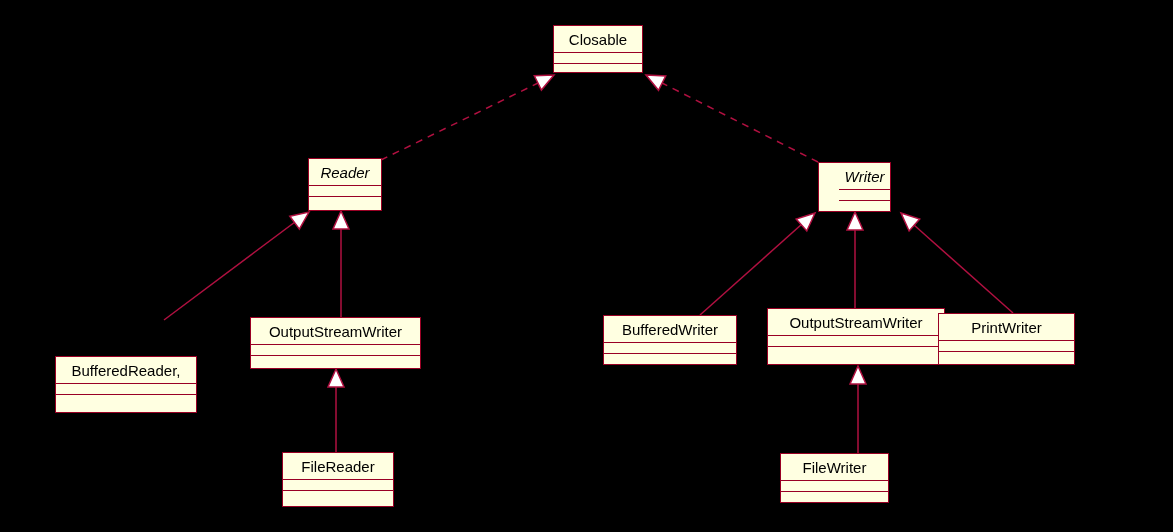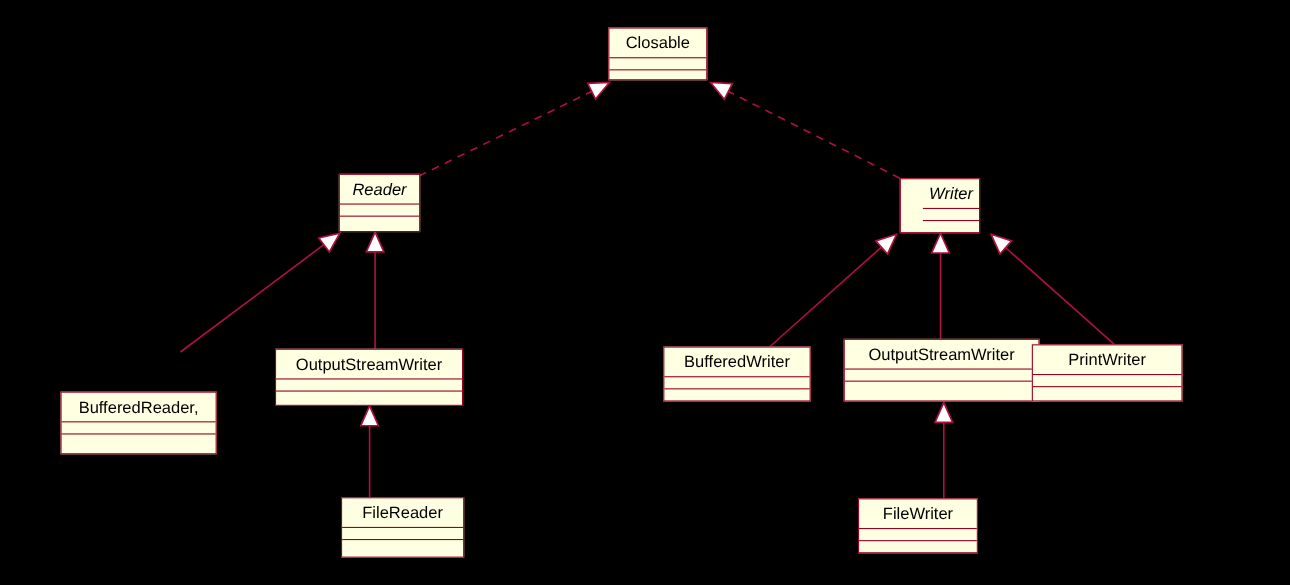--- a/index.html
+++ b/index.html
@@ -45,21 +45,21 @@
   .uml-compartment { border-top: 1.5px solid var(--border); }
   .uml-compartment.attrs { flex: 0 0 10px; }
   .uml-compartment.ops { flex: 1 1 auto; }
 
   
   .pos-closable            { left: 553px; top: 25px;  width: 90px;  height: 48px; }
   .pos-reader              { left: 308px; top: 158px; width: 74px;  height: 53px; }
   .pos-writer              { left: 818px; top: 162px; width: 73px;  height: 50px; padding-left: 20px; }
   .pos-buffered-reader     { left: 55px;  top: 320px; width: 142px; height: 57px; margin-top: 36px; }
   .pos-input-stream-reader { left: 250px; top: 317px; width: 171px; height: 52px; }
-  .pos-file-reader         { left: 282px; top: 452px; width: 112px; height: 55px; margin-left: 28px; }
+  .pos-file-reader         { left: 282px; top: 452px; width: 112px; height: 55px; }
   .pos-buffered-writer     { left: 603px; top: 315px; width: 134px; height: 50px; }
   .pos-output-stream-writer{ left: 767px; top: 308px; width: 178px; height: 57px; }
   .pos-print-writer        { left: 938px; top: 313px; width: 137px; height: 52px; }
   .pos-file-writer         { left: 780px; top: 453px; width: 109px; height: 50px; }
 </style>
 </head>
 <body>
 
 <div id="canvas">
 

